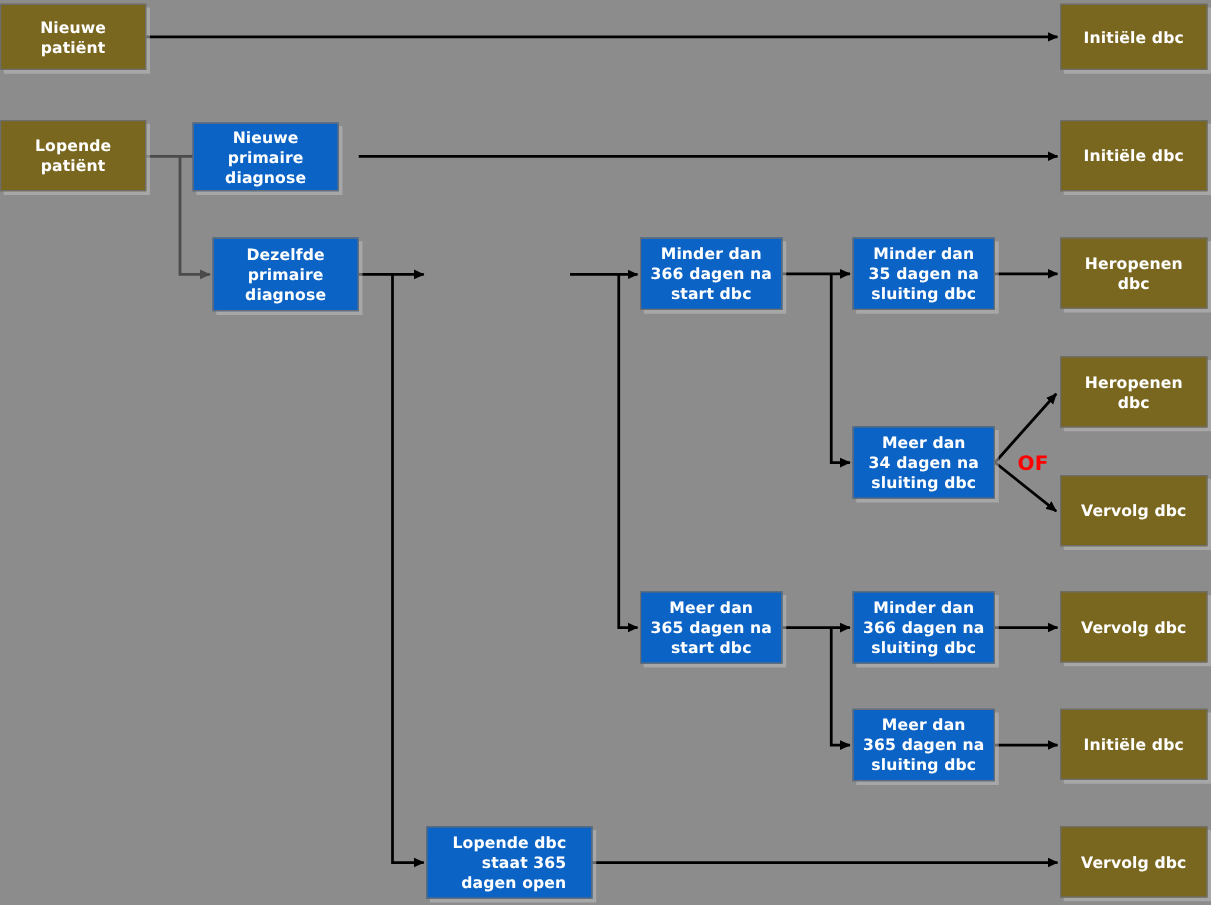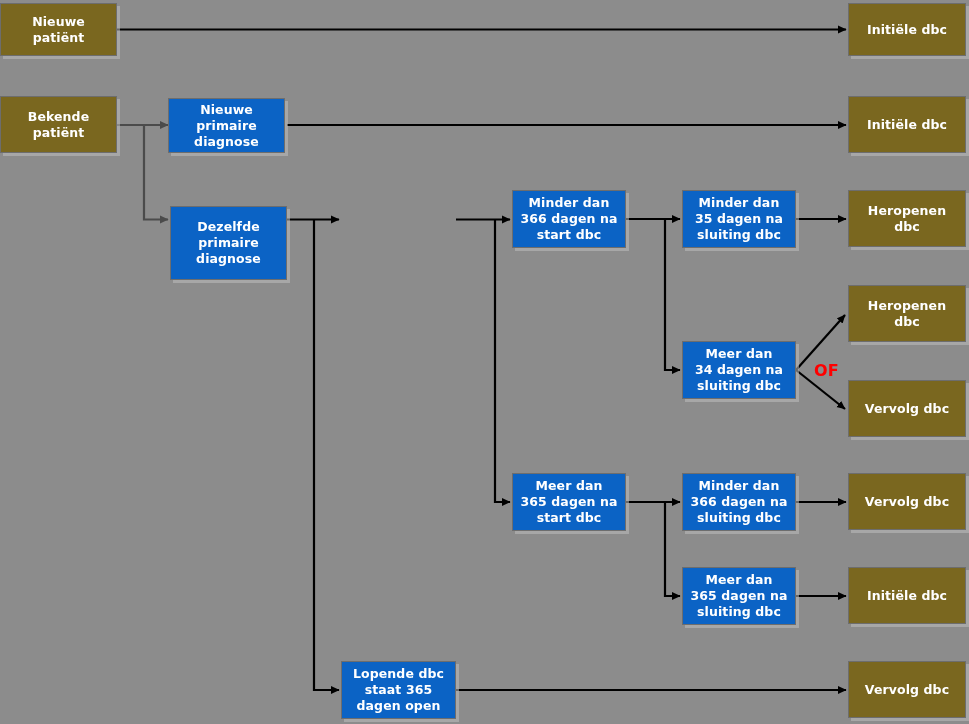--- a/index.html
+++ b/index.html
@@ -119,31 +119,31 @@
 
   <div class="or-label" style="left:814px; top:361px;">OF</div>
 
 <div class="node gold" style="left: 0px; top: 3px; width: 117px; height: 53px;">
       <span class="lbl">Nieuwe patiënt</span>
     </div>
     <div class="node gold" style="left: 848px; top: 3px; width: 118px; height: 53px;">
       <span class="lbl">Initiële dbc</span>
     </div>
     <div class="node gold" style="left: 0px; top: 96px; width: 117px; height: 57px;">
-      <span class="lbl">Bekende
+      <span class="lbl">Lopende
 patiënt</span>
     </div>
-    <div class="node blue" style="left: 168px; top: 98px; width: 117px; height: 55px;">
+    <div class="node blue" style="left: 154px; top: 98px; width: 117px; height: 55px;">
       <span class="lbl">Nieuwe primaire
 diagnose</span>
     </div>
     <div class="node gold" style="left: 848px; top: 96px; width: 118px; height: 57px;">
       <span class="lbl">Initiële dbc</span>
     </div>
-    <div class="node blue" style="left: 170px; top: 206px; width: 117px; height: 74px; justify-content: center;">
+    <div class="node blue" style="left: 170px; top: 190px; width: 117px; height: 59px; justify-content: center;">
       <span class="lbl">Dezelfde
 primaire
 diagnose</span>
     </div>
     <div class="node blue" style="left: 512px; top: 190px; width: 114px; height: 58px;">
       <span class="lbl">Minder dan
 366 dagen na
 start dbc</span>
     </div>
     <div class="node blue" style="left: 682px; top: 190px; width: 114px; height: 58px;">
@@ -179,21 +179,21 @@
       <span class="lbl">Vervolg dbc</span>
     </div>
     <div class="node blue" style="left: 682px; top: 567px; width: 114px; height: 58px;">
       <span class="lbl">Meer dan
 365 dagen na
 sluiting dbc</span>
     </div>
     <div class="node gold" style="left: 848px; top: 567px; width: 118px; height: 57px;">
       <span class="lbl">Initiële dbc</span>
     </div>
-    <div class="node blue" style="left: 341px; top: 661px; width: 115px; height: 58px;">
+    <div class="node blue" style="left: 341px; top: 661px; width: 133px; height: 58px; text-align: right;">
       <span class="lbl">Lopende dbc
 staat 365
 dagen open</span>
     </div>
     <div class="node gold" style="left: 848px; top: 661px; width: 118px; height: 57px;">
       <span class="lbl">Vervolg dbc</span>
     </div>
   </div>
 
 </body></html>

